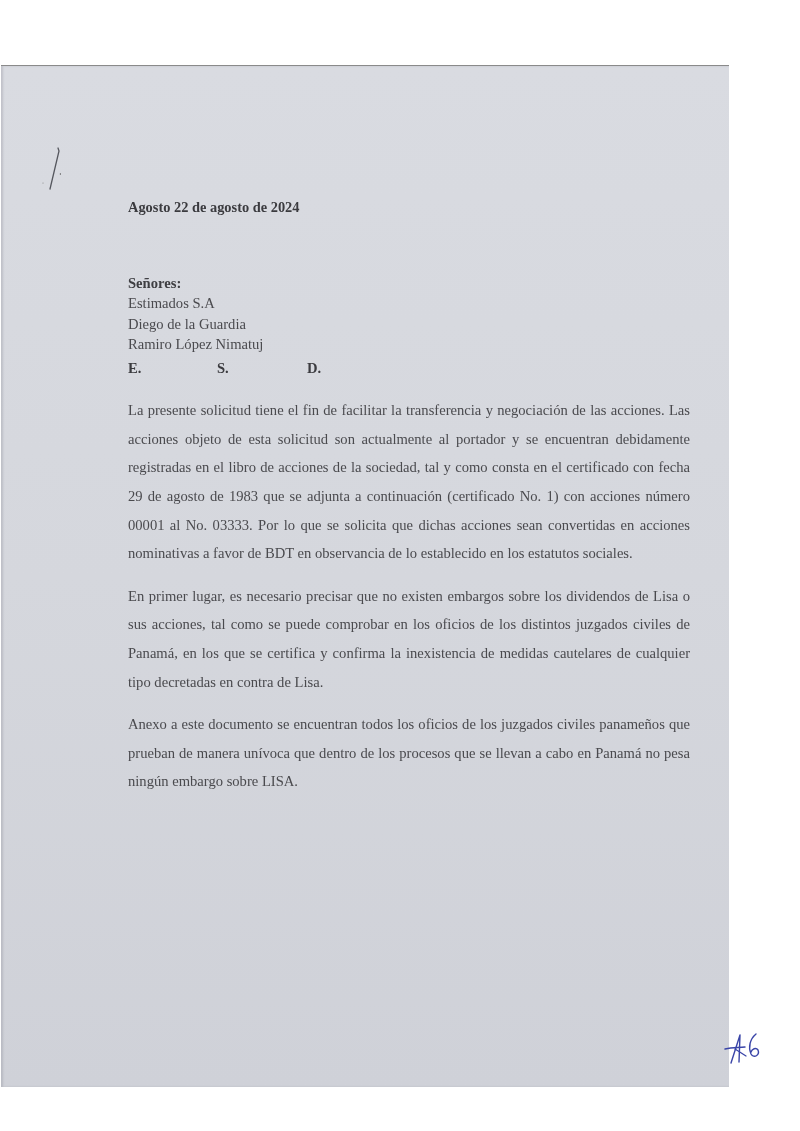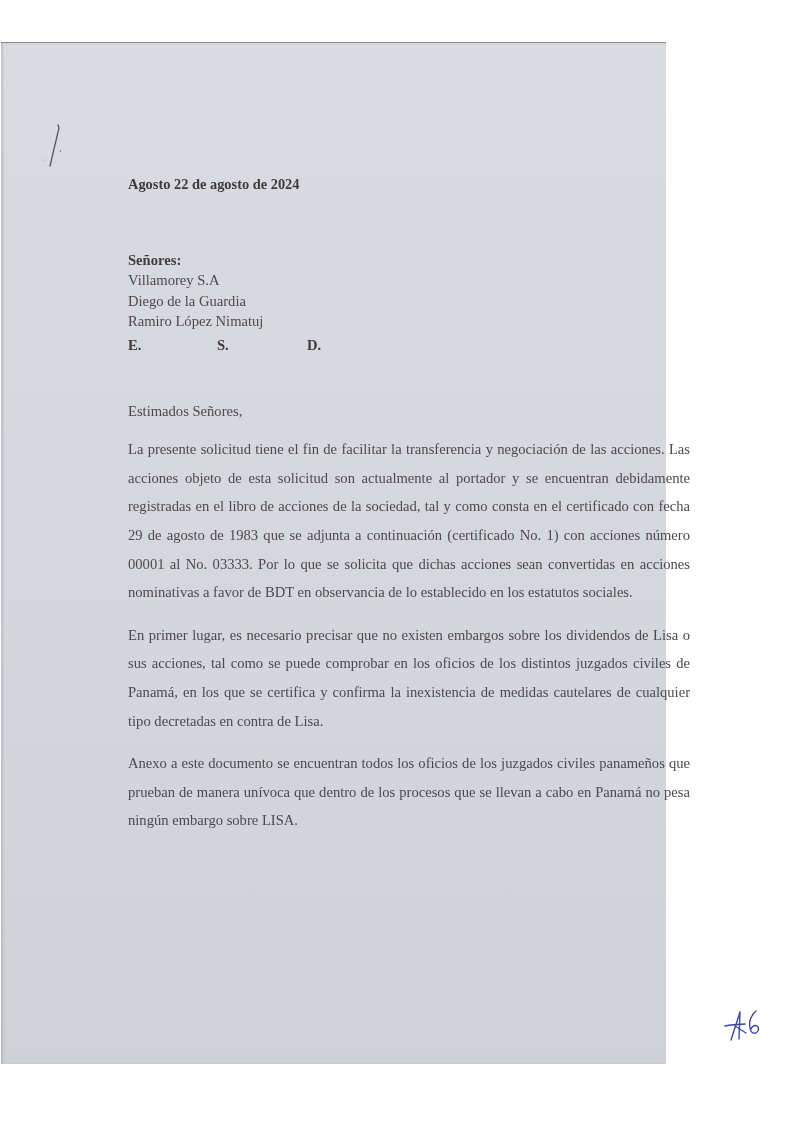--- a/index.html
+++ b/index.html
@@ -10,22 +10,22 @@
     body {
       width: 800px;
       height: 1131px;
       position: relative;
       overflow: hidden;
       font-family: "Liberation Serif", "DejaVu Serif", serif;
     }
     .page {
       position: absolute;
       left: 1px;
-      top: 42px;
-      width: 665px;
+      top: 65px;
+      width: 728px;
       height: 1021px;
       background: linear-gradient(180deg, #d9dbe1 0%, #d5d7dd 50%, #cfd1d8 100%);
       border-top: 1px solid #8a8a8a;
       box-shadow: inset 2px 0 2px rgba(120,120,130,0.25);
     }
     .mark-top {
       position: absolute;
       left: 40px;
       top: 80px;
       width: 20px;
@@ -99,31 +99,30 @@
     <path d="M17 2 L18 5 L9 43" stroke="#55575e" stroke-width="1.3" fill="none" stroke-linecap="round"></path>
     <circle cx="19.5" cy="28" r="0.8" fill="#666"></circle>
     <circle cx="2" cy="37" r="0.6" fill="#888"></circle>
   </svg>
 
   <div class="content" style="top:131px;">
     <p class="date">Agosto 22 de agosto de 2024</p>
 
     <div class="addressees">
       <div class="salute-head">Señores:</div>
-      <div>Villamorey S.A</div>
+      <div>Estimados S.A</div>
       <div>Diego de la Guardia</div>
       <div>Ramiro López Nimatuj</div>
       <div class="esd">
         <span style="left:0;">E.</span>
         <span style="left:89px;">S.</span>
         <span style="left:179px;">D.</span>
       </div>
     </div>
 
-    <div class="greeting">Estimados Señores,</div>
 
 
     <p class="body"><span>La presente solicitud tiene el fin de facilitar la transferencia y negociación de las acciones. Las acciones objeto de esta solicitud son actualmente al portador y se encuentran debidamente registradas en el libro de acciones de la sociedad, tal y como consta en el certificado con fecha 29 de agosto de 1983 que se adjunta a continuación (certificado No. 1) con acciones número 00001 al No. 03333. Por lo que se solicita que dichas acciones sean convertidas en acciones nominativas a favor de BDT en observancia de lo establecido en los estatutos sociales.</span></p>
 
 
     <p class="body"><span>En primer lugar, es necesario precisar que no existen embargos sobre los dividendos de Lisa o sus acciones, tal como se puede comprobar en los oficios de los distintos juzgados civiles de Panamá, en los que se certifica y confirma la inexistencia de medidas cautelares de cualquier tipo decretadas en contra de Lisa.</span></p>
 
     <p class="body"><span>Anexo a este documento se encuentran todos los oficios de los juzgados civiles panameños que prueban de manera unívoca que dentro de los procesos que se llevan a cabo en Panamá no pesa ningún embargo sobre LISA.</span></p>
   </div>
 

